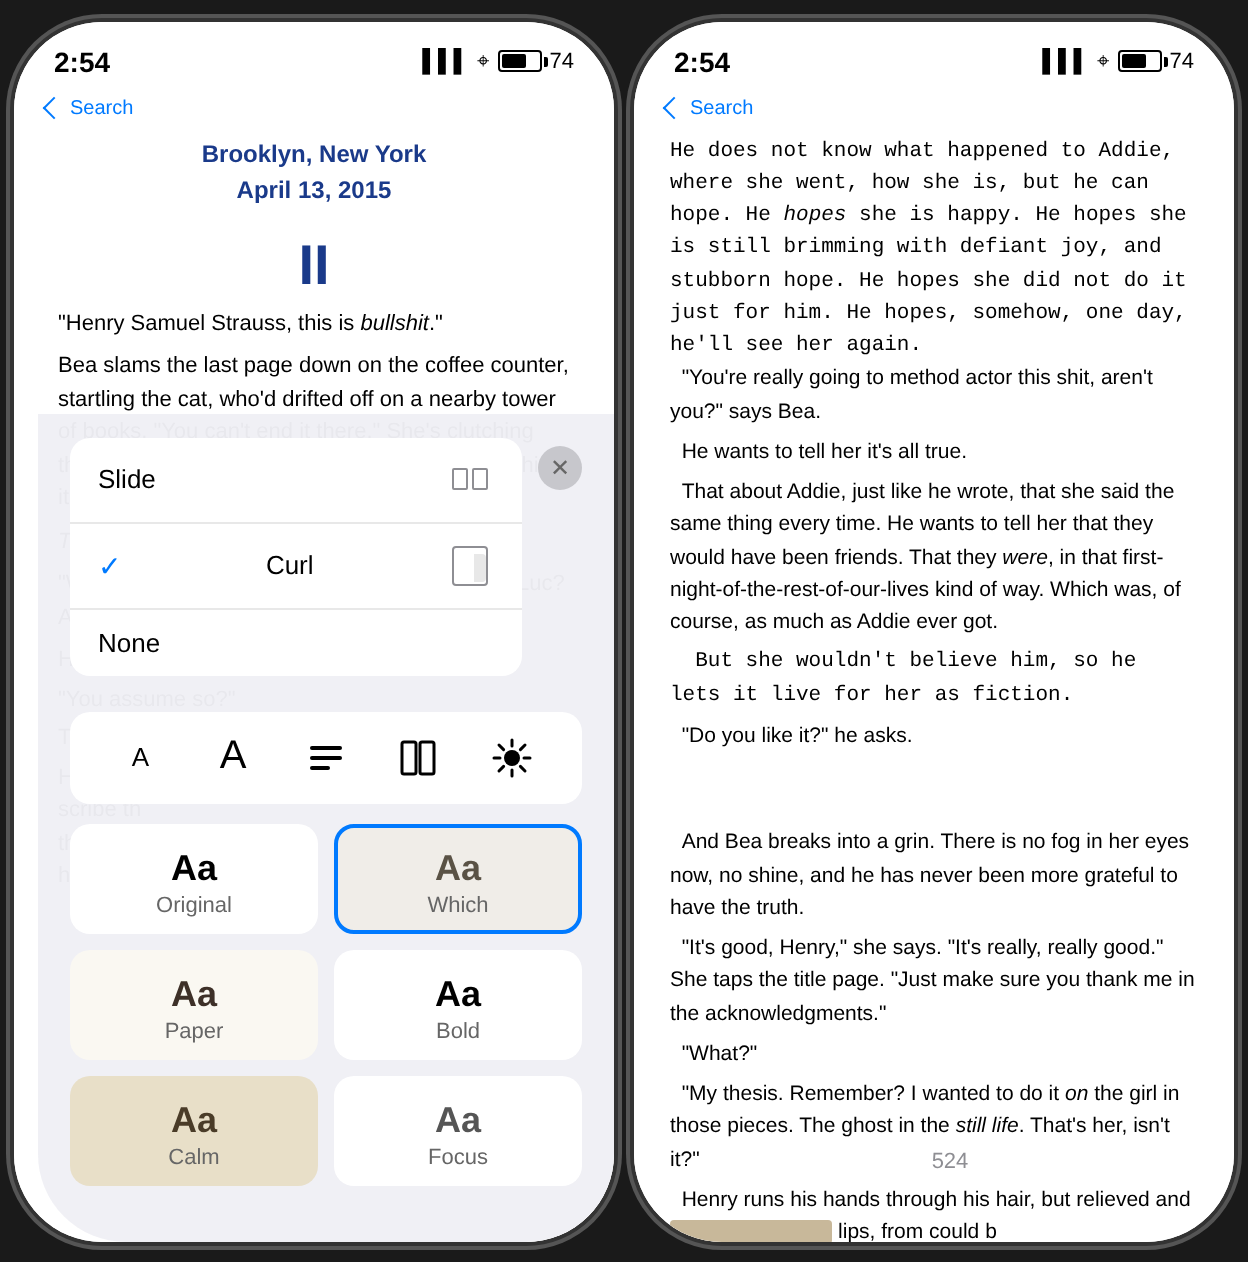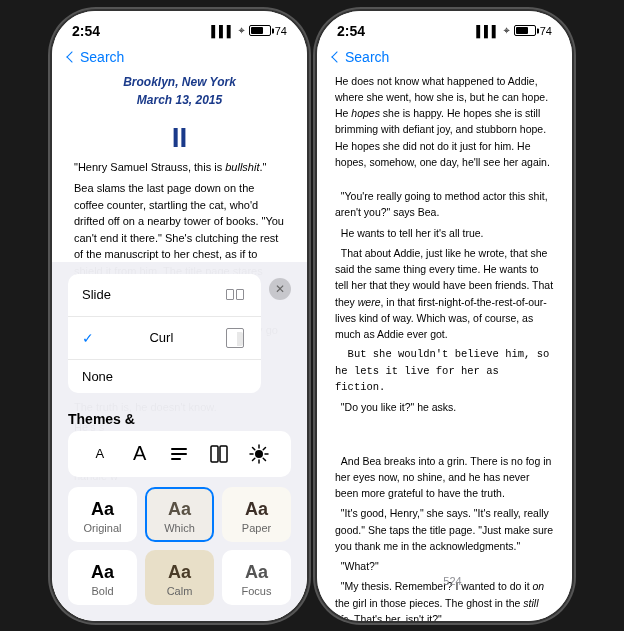--- a/index.html
+++ b/index.html
@@ -12,21 +12,21 @@
       justify-content: center;
       font-family: -apple-system, 'Helvetica Neue', Arial, sans-serif;
       overflow: hidden;
     }
     .phones-container {
       display: flex;
       gap: 10px;
       align-items: center;
     }
     .phone {
-      width: 255px;
+      width: 300px;
       height: 610px;
       background: #fff;
       border-radius: 44px;
       overflow: hidden;
       position: relative;
       box-shadow: 0 0 0 2px #333, 0 0 0 4px #555;
     }
     .phone-screen {
       width: 100%;
       height: 100%;
@@ -84,21 +84,21 @@
     
     .nav-bar {
       display: flex;
       align-items: center;
       padding: 2px 16px 8px;
     }
     .nav-back {
       display: flex;
       align-items: center;
       color: #007AFF;
-      font-size: 14px;
+      font-size: 10px;
       gap: 2px;
     }
     .chevron-left {
       width: 8px;
       height: 8px;
       border-left: 1.5px solid #007AFF;
       border-bottom: 1.5px solid #007AFF;
       transform: rotate(45deg);
       margin-right: 2px;
     }
@@ -113,41 +113,40 @@
       padding: 0 16px;
       font-size: 10px;
       line-height: 1.6;
       color: #000;
     }
     .location-header {
       text-align: center;
       margin-bottom: 8px;
     }
     .location-header .city {
-      font-style: italic;
       font-size: 12px;
       font-weight: 600;
       color: #1a3a8a;
     }
     .chapter-num {
       font-size: 28px;
       font-weight: 700;
       text-align: center;
       color: #1a3a8a;
       margin: 4px 0 0;
     }
     
     .bottom-panel {
       position: absolute;
       bottom: 0;
-      left: 0;
+      left: 12px;
       right: 0;
       background: rgba(240,240,245,0.97);
       border-radius: 0 0 44px 44px;
-      padding: 12px 16px 16px;
+      padding: 12px 16px 28px;
     }
     .panel-header {
       display: flex;
       align-items: center;
       justify-content: space-between;
       margin-bottom: 4px;
     }
     .panel-title {
       font-size: 14px;
       font-weight: 600;
@@ -208,21 +207,21 @@
       font-size: 13px;
       font-weight: 500;
     }
     .font-a-large {
       font-size: 18px;
       font-weight: 500;
     }
     
     .theme-grid {
       display: grid;
-      grid-template-columns: 1fr 1fr 1fr;
+      grid-template-columns: 1fr 1fr;
       gap: 8px;
     }
     .theme-card {
       border-radius: 10px;
       padding: 10px 8px 6px;
       display: flex;
       flex-direction: column;
       align-items: center;
       border: 2px solid transparent;
     }
@@ -294,21 +293,21 @@
         <div class="nav-back">
           <div class="chevron-left"></div>
           <span>Search</span>
         </div>
       </div>
 
       <div class="book-content">
         <div class="location-header">
           <div class="city">
             <span>Brooklyn, New York</span><br>
-            <span>March 13, 2015</span>
+            <span>April 13, 2015</span>
           </div>
         </div>
         <div class="chapter-num">II</div>
         <p style="margin-bottom:5px;font-size:11px;">"Henry Samuel Strauss, this is <em>bullshit</em>."</p>
         <p style="margin-bottom:5px;font-size:11px;">Bea slams the last page down on the coffee counter, startling the cat, who'd drifted off on a nearby tower of books. "You can't end it there." She's clutching the rest of the manuscript to her chest, as if to shield it from him. The title page stares back at him.</p>
         <p style="margin-bottom:5px;font-size:11px;font-style:italic;">The Invisible Life of Addie LaRue.</p>
         <p style="margin-bottom:5px;font-size:11px;">"What happened to her? Did she really go with Luc? After all that?"</p>
         <p style="margin-bottom:3px;font-size:11px;">Henry shrugs. "I assume so."</p>
         <p style="margin-bottom:3px;font-size:11px;">"You assume so?"</p>
         <p style="margin-bottom:3px;font-size:11px;">The truth is, he doesn't know.</p>
@@ -339,25 +338,20 @@
             </div>
             <div class="scroll-option">
               <span>None</span>
             </div>
           </div>
           <div style="display:flex;align-items:flex-start;padding-top:4px;">
             <div class="close-btn">✕</div>
           </div>
         </div>
 
-        <div class="panel-header">
-          <span class="panel-title">
-            <span>Themes &amp;</span>
-          </span>
-        </div>
 
         <div class="toolbar-row">
           <div class="toolbar-btn font-a-small">A</div>
           <div class="toolbar-btn font-a-large" style="font-size:20px;">A</div>
           <div class="toolbar-btn" style="font-size:18px;">
             <svg width="20" height="20" viewBox="0 0 20 20" fill="none">
               <rect x="2" y="4" width="16" height="2" rx="1" fill="#000"></rect>
               <rect x="2" y="9" width="16" height="2" rx="1" fill="#000"></rect>
               <rect x="2" y="14" width="10" height="2" rx="1" fill="#000"></rect>
             </svg>
@@ -429,21 +423,21 @@
       </div>
 
       <div class="nav-bar">
         <div class="nav-back">
           <div class="chevron-left"></div>
           <span>Search</span>
         </div>
       </div>
 
       <div class="book-content-right" style="padding:0 18px;font-size:10.5px;line-height:1.55;">
-        <p style="margin-bottom:18px;">He does not know what happened to Addie, where she went, how she is, but he can hope. He <em>hopes</em> she is happy. He hopes she is still brimming with defiant joy, and stubborn hope. He hopes she did not do it just for him. He hopes, somehow, one day, he'll see her again.</p>
+        <p style="margin-bottom:0;font-family:Liberation Mono, monospace;">He does not know what happened to Addie, where she went, how she is, but he can hope. He <em>hopes</em> she is happy. He hopes she is still brimming with defiant joy, and stubborn hope. He hopes she did not do it just for him. He hopes, somehow, one day, he'll see her again.</p>
         <p style="margin-bottom:4px;">&nbsp;&nbsp;"You're really going to method actor this shit, aren't you?" says Bea.</p>
         <p style="margin-bottom:4px;">&nbsp;&nbsp;He wants to tell her it's all true.</p>
         <p style="margin-bottom:4px;">&nbsp;&nbsp;That about Addie, just like he wrote, that she said the same thing every time. He wants to tell her that they would have been friends. That they <em>were</em>, in that first-night-of-the-rest-of-our-lives kind of way. Which was, of course, as much as Addie ever got.</p>
         <p style="margin-bottom:4px;font-family:Liberation Mono, monospace;">&nbsp;&nbsp;But she wouldn't believe him, so he lets it live for her as fiction.</p>
         <p style="margin-bottom:4px;">&nbsp;&nbsp;"Do you like it?" he asks.</p>
         <p style="margin-bottom:4px;margin-top:37px;">&nbsp;&nbsp;And Bea breaks into a grin. There is no fog in her eyes now, no shine, and he has never been more grateful to have the truth.</p>
         <p style="margin-bottom:4px;">&nbsp;&nbsp;"It's good, Henry," she says. "It's really, really good." She taps the title page. "Just make sure you thank me in the acknowledgments."</p>
         <p style="margin-bottom:4px;">&nbsp;&nbsp;"What?"</p>
         <p style="margin-bottom:4px;">&nbsp;&nbsp;"My thesis. Remember? I wanted to do it <em>on</em> the girl in those pieces. The ghost in the <em>still life</em>. That's her, isn't it?"</p>
         <p style="margin-bottom:4px;">&nbsp;&nbsp;Henry runs his hands through his hair, but relieved and <span style="color:transparent;background:#c8b89a;border-radius:2px;">figuring, lifting his</span> lips, from could b</p>

